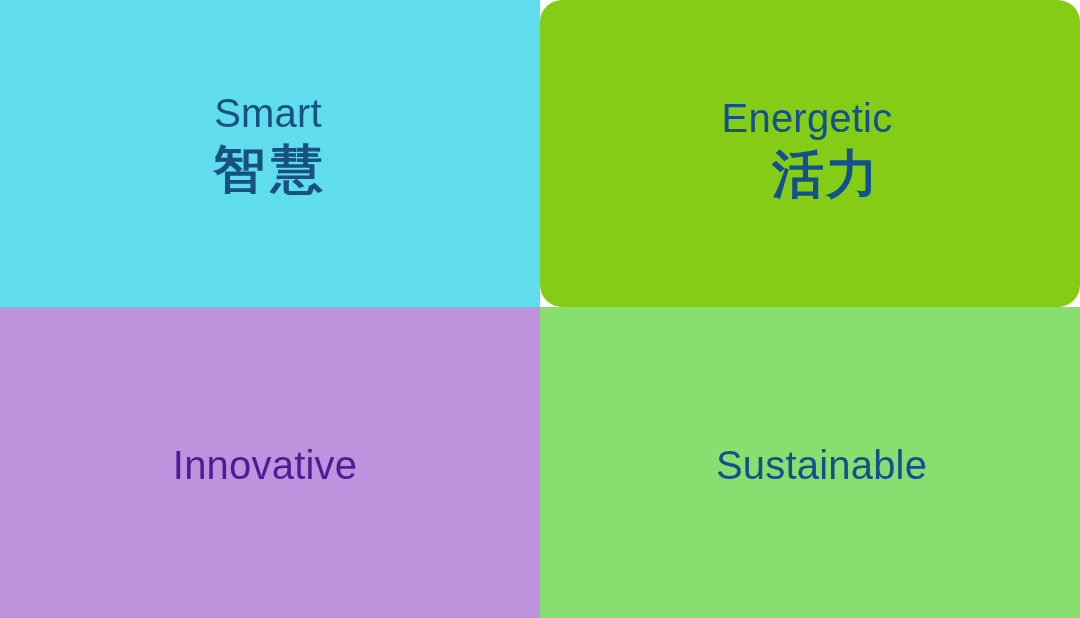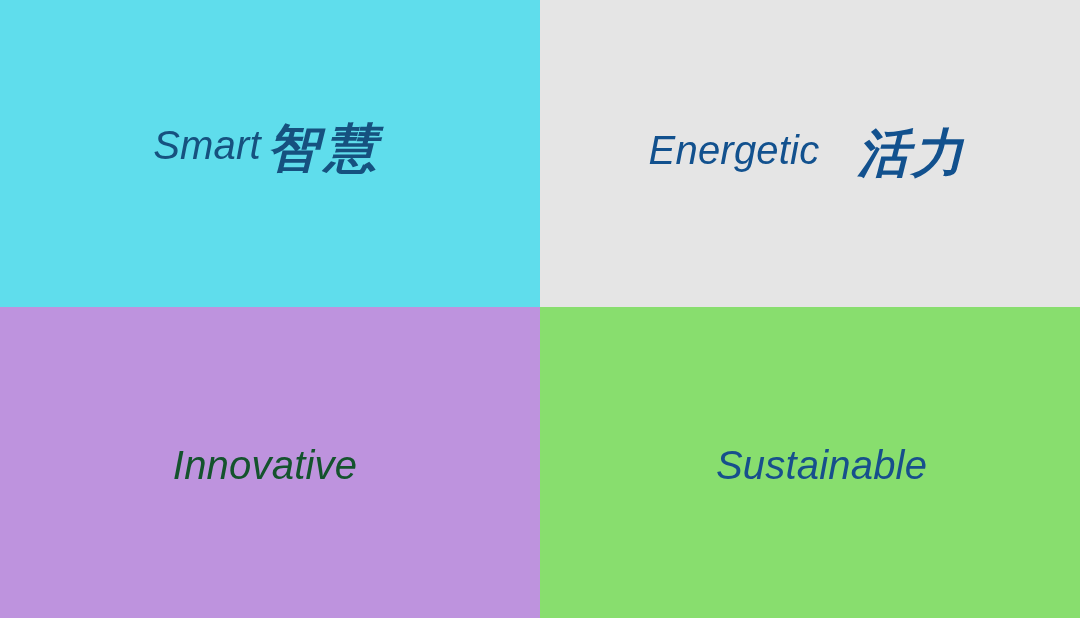--- a/index.html
+++ b/index.html
@@ -26,24 +26,23 @@
     position: relative;
     display: flex;
     flex-direction: column;
     align-items: center;
     justify-content: center;
     overflow: hidden;
   }
   
   .cell .stack {
     display: flex;
-    flex-direction: row;
+    flex-direction: column;
     align-items: center;
     line-height: 1;
-    font-style: italic;
   }
   .label-en {
     font-family: "Liberation Sans", "DejaVu Sans", sans-serif;
     font-size: 40px;
     font-weight: 400;
     letter-spacing: 0.2px;
     line-height: 1.05;
     white-space: nowrap;
   }
   .label-cjk {
@@ -73,28 +72,28 @@
 <div id="canvas">
   <div class="grid">
 
     <div class="cell cell-smart" style="background-color: rgb(95, 221, 236); color: rgb(22, 81, 127);">
       <div class="stack">
         <div class="label-en" data-bind="quadrants.0.english">Smart</div>
         <div class="label-cjk" data-bind="quadrants.0.chinese">智慧</div>
       </div>
     </div>
 
-    <div class="cell cell-energetic" style="background-color: #e5e5e5; color: rgb(18, 81, 142);">
+    <div class="cell cell-energetic" style="background-color: #84cc16; color: rgb(18, 81, 142); border-radius: 22px;">
       <div class="stack">
         <div class="label-en" data-bind="quadrants.1.english">Energetic</div>
         <div class="label-cjk" data-bind="quadrants.1.chinese">活力</div>
       </div>
     </div>
 
-    <div class="cell cell-innovative" style="background-color: rgb(190, 147, 222); color: #14532d;">
+    <div class="cell cell-innovative" style="background-color: rgb(190, 147, 222); color: #4c1d95;">
       <div class="stack">
         <div class="label-en" data-bind="quadrants.2.english">Innovative</div>
       </div>
     </div>
 
     <div class="cell cell-sustainable" style="background-color: rgb(136, 222, 110); color: rgb(23, 79, 140);">
       <div class="stack">
         <div class="label-en" data-bind="quadrants.3.english">Sustainable</div>
       </div>
     </div>

